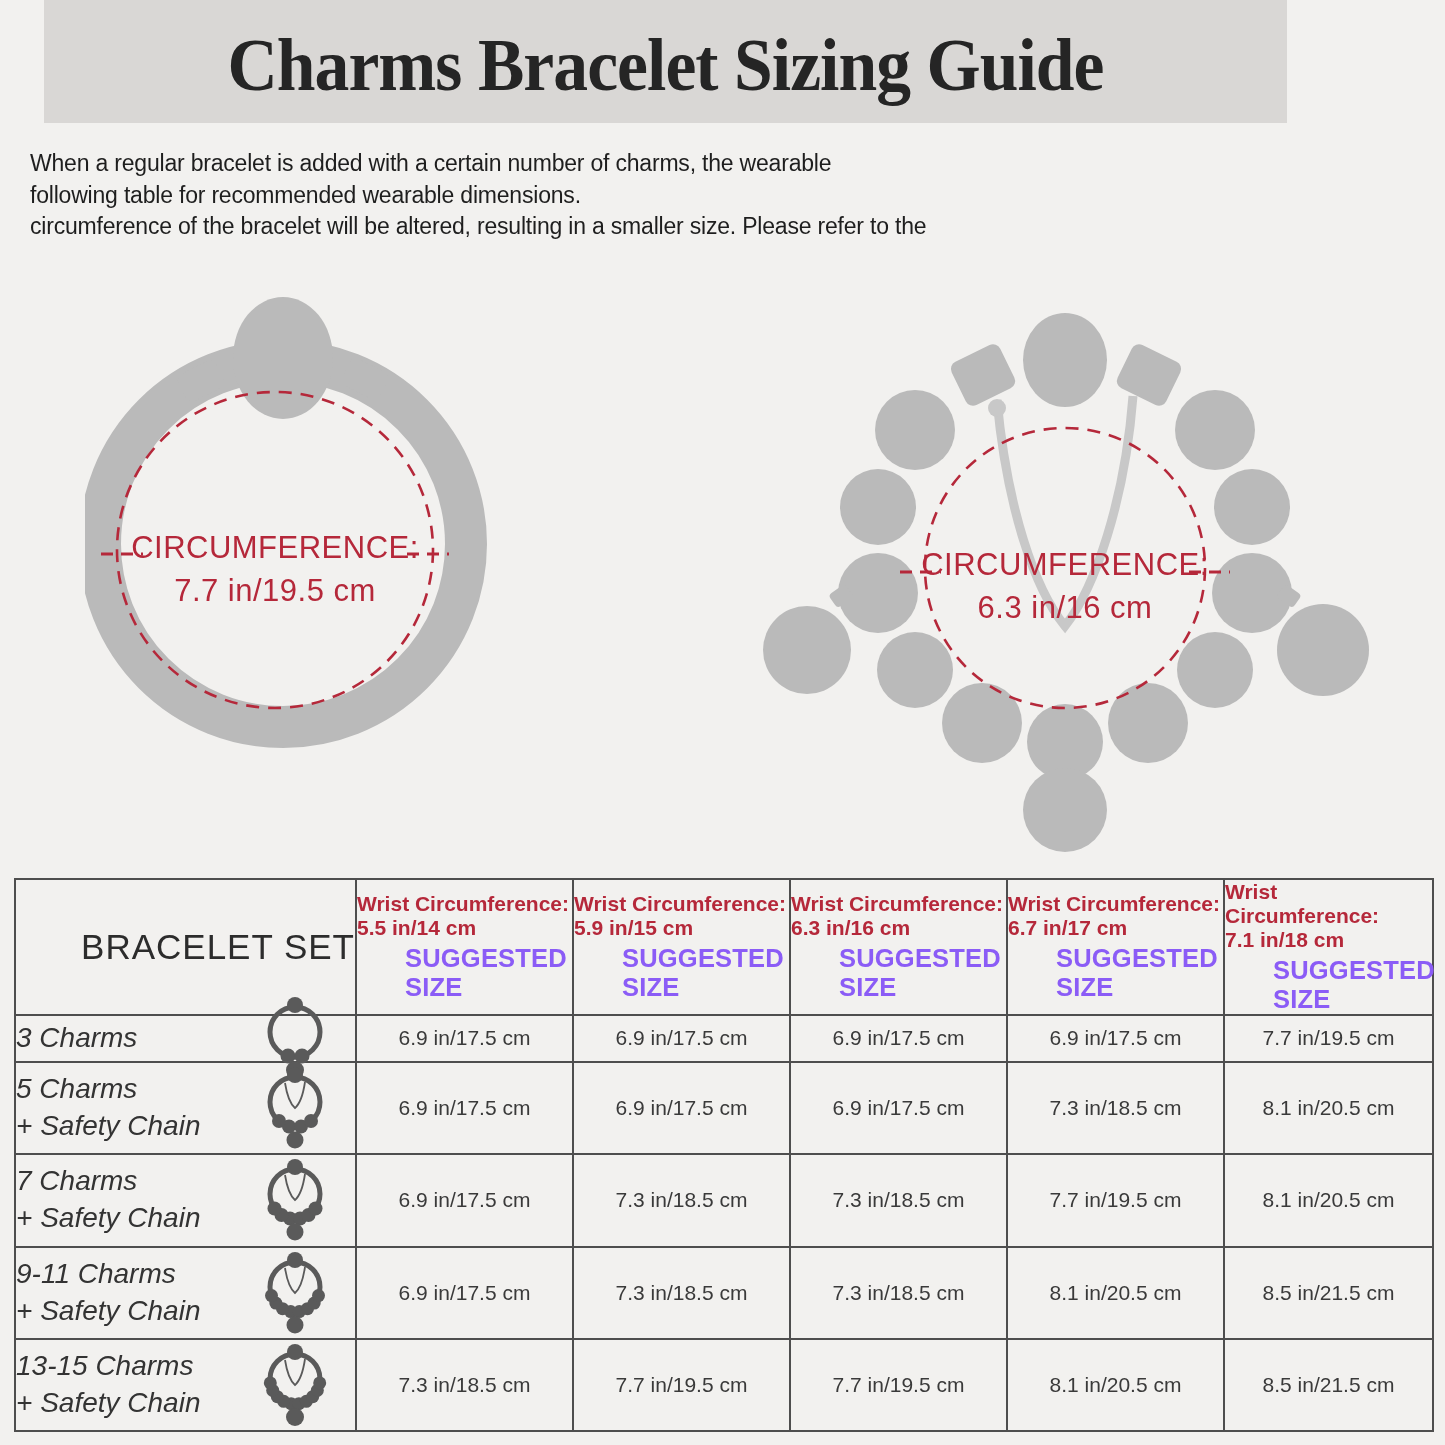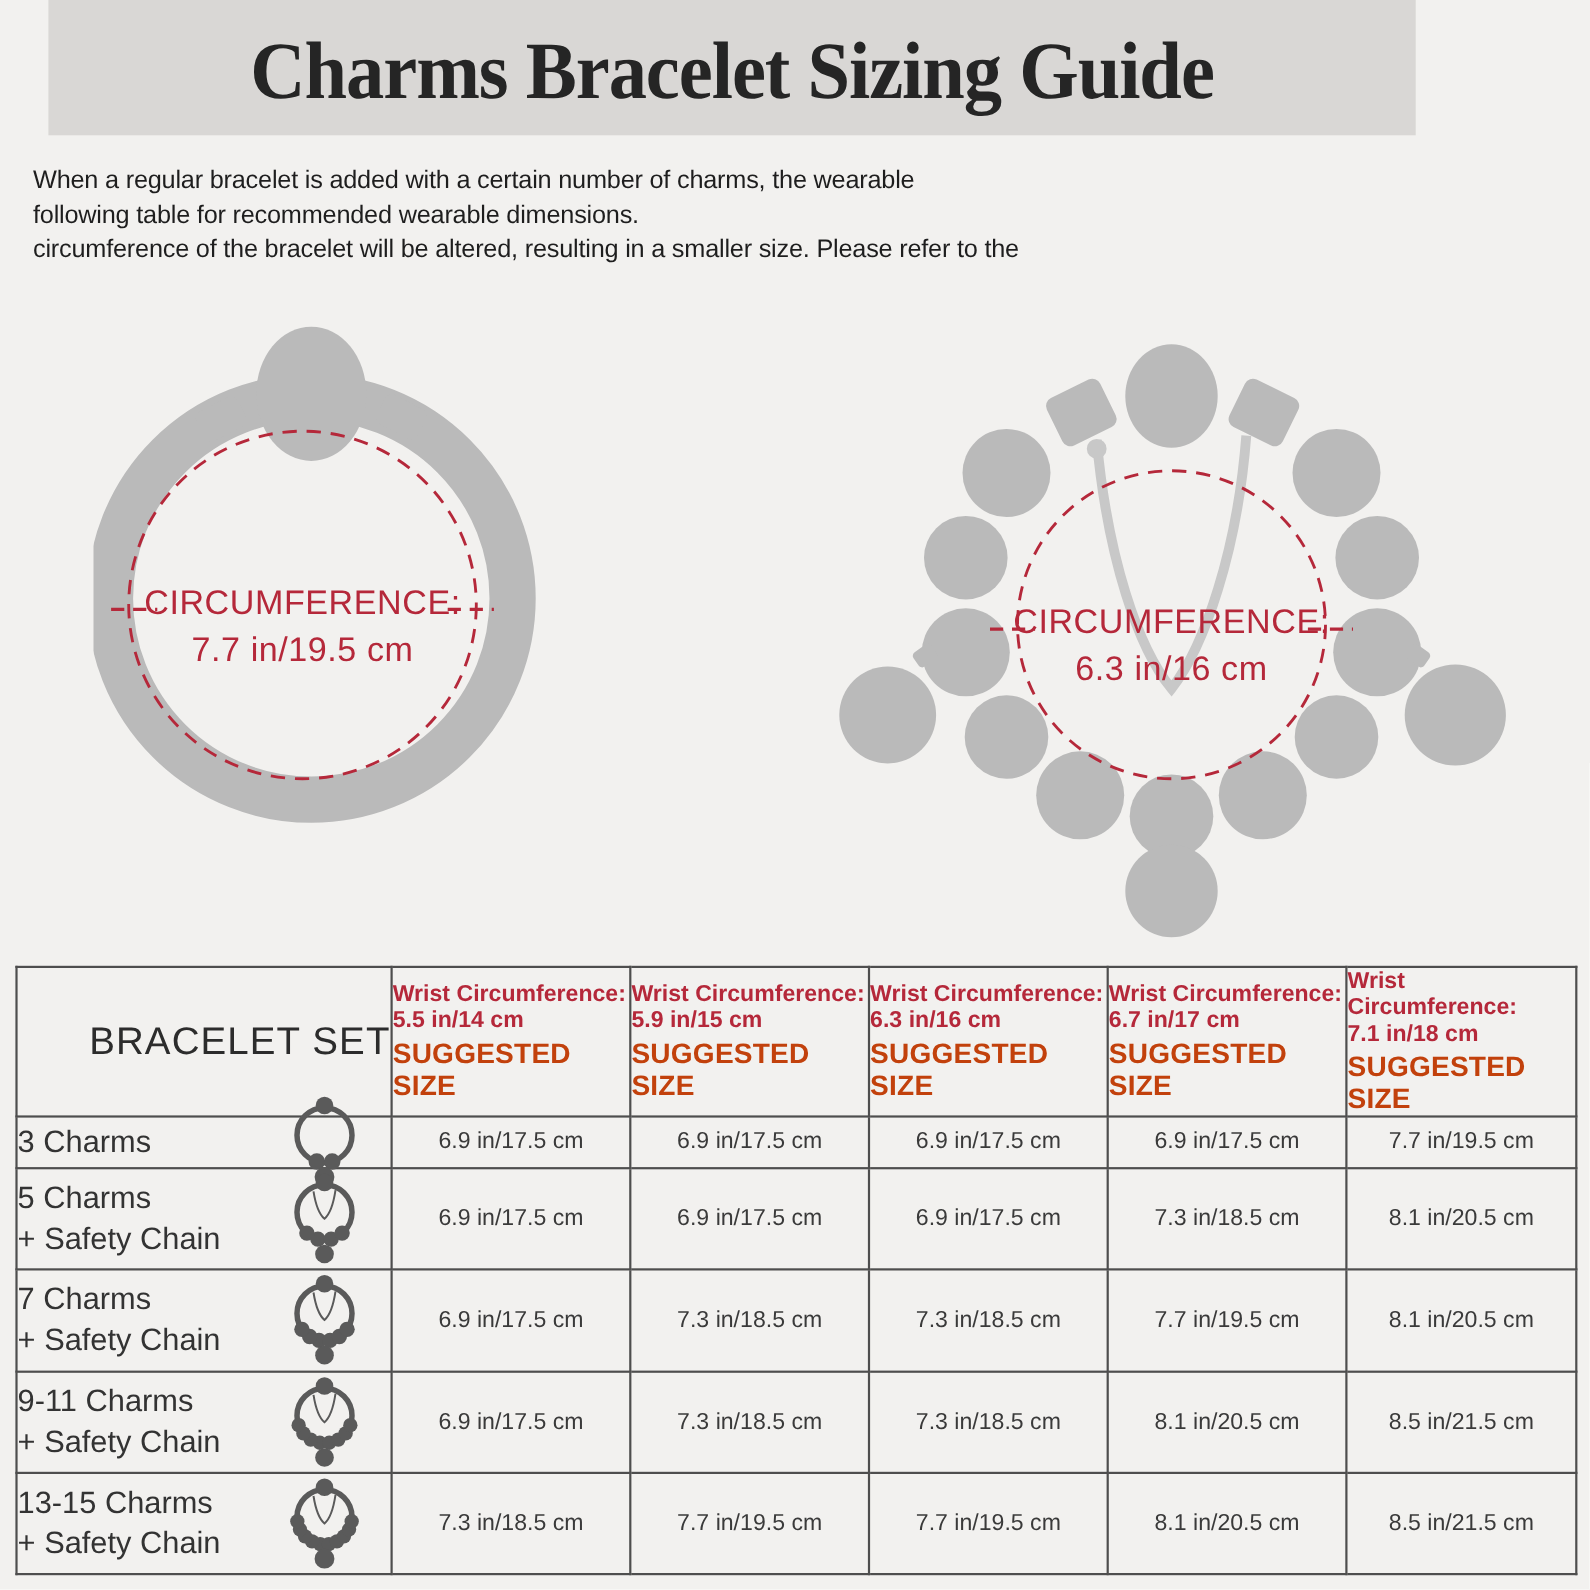--- a/index.html
+++ b/index.html
@@ -24,23 +24,23 @@
   .chain-dot{fill:var(--chain-gray);}
   .red-dash{stroke:var(--accent-red);fill:none;}
   .red-text{fill:var(--accent-red);font-family:"Liberation Sans",sans-serif;
         font-size:31px;text-anchor:middle;letter-spacing:.5px;}
   table.sizing{position:absolute;top:878px;left:14px;width:1418px;height:554px;
         border-collapse:collapse;table-layout:fixed;}
   table.sizing th,table.sizing td{border:2px solid var(--border-gray);padding:0;}
   th.set-head{font-size:35px;font-weight:normal;color:#2c2c2c;text-align:right;letter-spacing:1px;}
   th.col-head{height:96px;text-align:left;vertical-align:middle;padding:4px 4px 4px 9px;font-weight:bold;}
   .wrist{color:var(--accent-red);font-size:21px;line-height:1.14;}
-  .suggested{color:#c2410c;font-size:25.5px;margin-top:4px;letter-spacing:.2px;}
+  .suggested{color:#8b5cf6;font-size:25.5px;margin-top:4px;letter-spacing:.2px;margin-left:48px;}
   td.label-cell{position:relative;text-align:left;vertical-align:middle;
-        padding-left:36px;font-size:28px;color:#333;line-height:1.32;}
+        padding-left:36px;font-size:28px;color:#333;line-height:1.32;font-style:italic;}
   .row-icon{position:absolute;right:24px;top:50%;transform:translateY(-50%);}
   td.val{text-align:center;vertical-align:middle;font-size:21px;color:var(--cell-text);}
   .icon-stroke{stroke:var(--icon-gray);fill:none;}
   .icon-dot{fill:var(--icon-gray);}
 </style>
 </head>
 <body>
 
 <div class="page">
 

